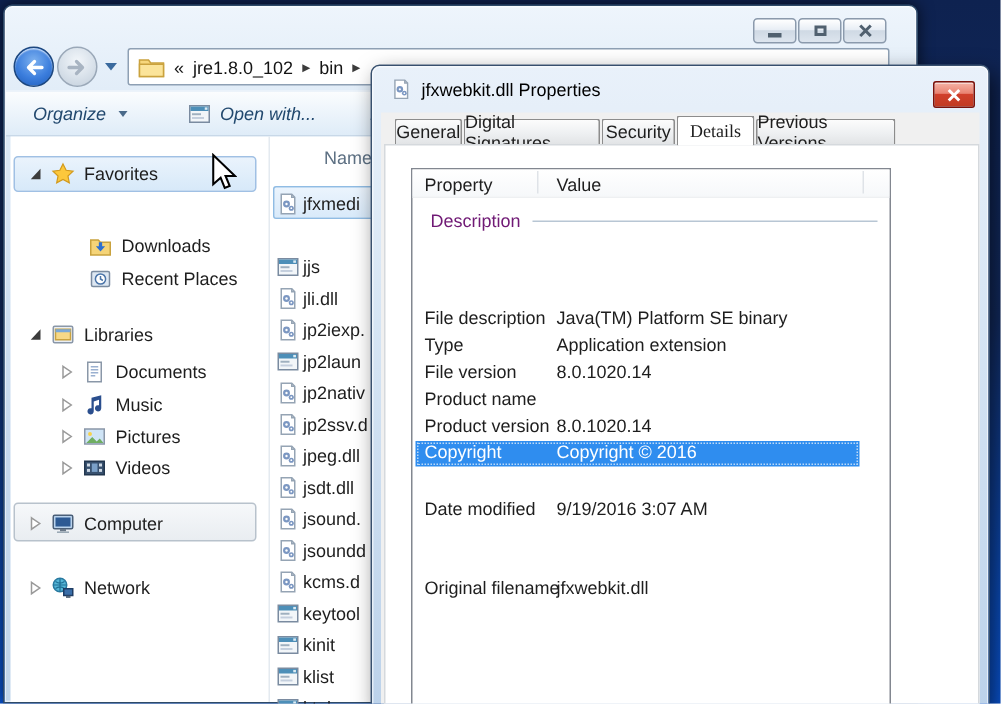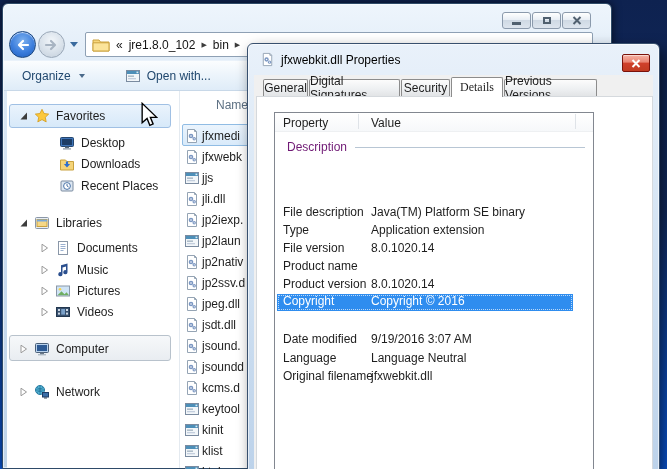--- a/index.html
+++ b/index.html
@@ -37,21 +37,21 @@
   .addressbar{position:absolute;left:82px;top:28px;width:508px;height:25px;background:#fff;
     border:1px solid #8ea0b4;border-radius:2px;box-sizing:border-box;
     display:flex;align-items:center;gap:6px;padding:0 6px;}
   .crumb-sep{font-size:7px;color:#3c3c3c;padding-top:1px}
   .crumb{color:#141414}
   
   .toolbar{position:absolute;left:1px;right:1px;top:56px;height:31px;
     background:linear-gradient(180deg,#fbfdfe 0%,#ecf4fb 50%,#dfecf8 100%);
     border-top:1px solid #eaf2fa;border-bottom:1px solid #c8d8e8;
     display:flex;align-items:center;color:#21486e;box-sizing:border-box;}
-  .tb-item{display:flex;align-items:center;gap:6px;height:22px;padding:0 6px;border-radius:3px;}
+  .tb-item{display:flex;align-items:center;gap:6px;height:22px;padding:0 6px;border-radius:3px;font-style:italic;}
   .tb-caret{width:0;height:0;border-left:3.5px solid transparent;border-right:3.5px solid transparent;border-top:4px solid #4a6a8a;margin-left:2px}
   
   .content{position:absolute;left:4px;right:4px;top:87px;bottom:0;background:#fff;}
   .pane-divider{position:absolute;left:172px;top:0;bottom:0;width:1px;background:#e4eaf0}
   .side-row{position:absolute;left:0;width:170px;height:21px;display:flex;align-items:center;gap:6px;}
   .side-hl-fav{position:absolute;left:2px;top:13px;width:162px;height:24px;border:1px solid #a0c0e4;border-radius:3px;
     background:linear-gradient(180deg,#eaf3fc,#d7e9f9);box-sizing:border-box;}
   .side-hl-comp{position:absolute;left:2px;top:244px;width:162px;height:26px;border:1px solid #b8c2cc;border-radius:3px;
     background:linear-gradient(180deg,#f6f8fa,#e9edf1);box-sizing:border-box;}
   .tri{flex:0 0 9px;width:9px;height:10px}
@@ -242,26 +242,20 @@
 
     <div class="side-row" style="top:14px">
       <svg class="tri" style="margin-left:12px">
           <use href="#tri-open"></use>
         </svg>
       <svg class="ic16">
           <use href="#i-star"></use>
         </svg>
       <span>Favorites</span>
     </div>
-    <div class="side-row" style="top:41px">
-      <svg class="ic16" style="margin-left:52px">
-          <use href="#i-desktop"></use>
-        </svg>
-      <span>Desktop</span>
-    </div>
     <div class="side-row" style="top:62px">
       <svg class="ic16" style="margin-left:52px">
           <use href="#i-downloads"></use>
         </svg>
       <span>Downloads</span>
     </div>
     <div class="side-row" style="top:84px">
       <svg class="ic16" style="margin-left:52px">
           <use href="#i-recent"></use>
         </svg>
@@ -334,26 +328,20 @@
     </div>
 
     <div class="file-hdr">Name</div>
     <div class="frow-hl"></div>
 
     <div class="frow" style="top:34px">
         <svg class="ic16">
           <use href="#i-dll"></use>
         </svg>
         <span>jfxmedi</span>
-      </div>
-    <div class="frow" style="top:55px">
-        <svg class="ic16">
-          <use href="#i-dll"></use>
-        </svg>
-        <span>jfxwebk</span>
       </div>
     <div class="frow" style="top:76px">
         <svg class="ic16">
           <use href="#i-app"></use>
         </svg>
         <span>jjs</span>
       </div>
     <div class="frow" style="top:97px">
         <svg class="ic16">
           <use href="#i-dll"></use>
@@ -508,23 +496,19 @@
         <span class="prow-value">8.0.1020.14</span>
       </div>
       <div class="prow selected-bg" style="top:141px">
         <span class="prow-label" style="left:6px">Copyright</span>
         <span class="prow-value" style="left:94px">Copyright © 2016</span>
       </div>
       <div class="prow" style="top:179px">
         <span class="prow-label">Date modified</span>
         <span class="prow-value">9/19/2016 3:07 AM</span>
       </div>
-      <div class="prow" style="top:198px">
-        <span class="prow-label">Language</span>
-        <span class="prow-value">Language Neutral</span>
-      </div>
-      <div class="prow" style="top:216px">
+      <div class="prow" style="top:232px">
         <span class="prow-label">Original filename</span>
         <span class="prow-value">jfxwebkit.dll</span>
       </div>
     </div>
   </div>
 </div>
 
 </body></html>

